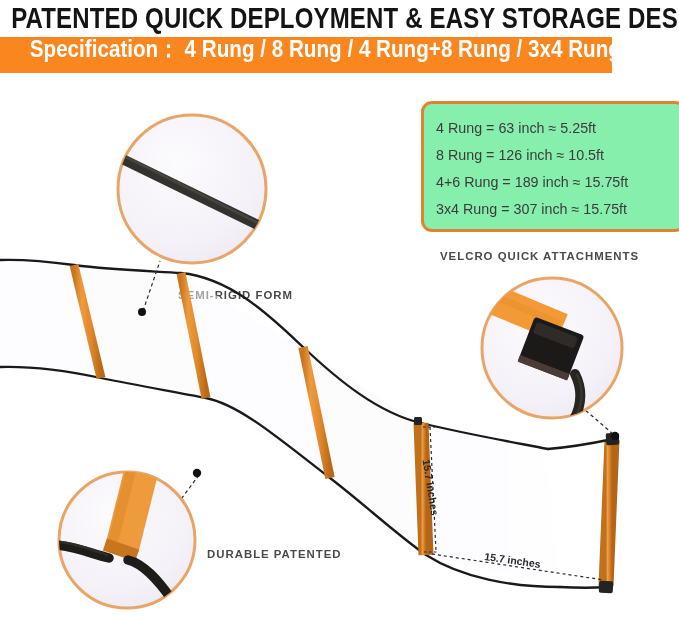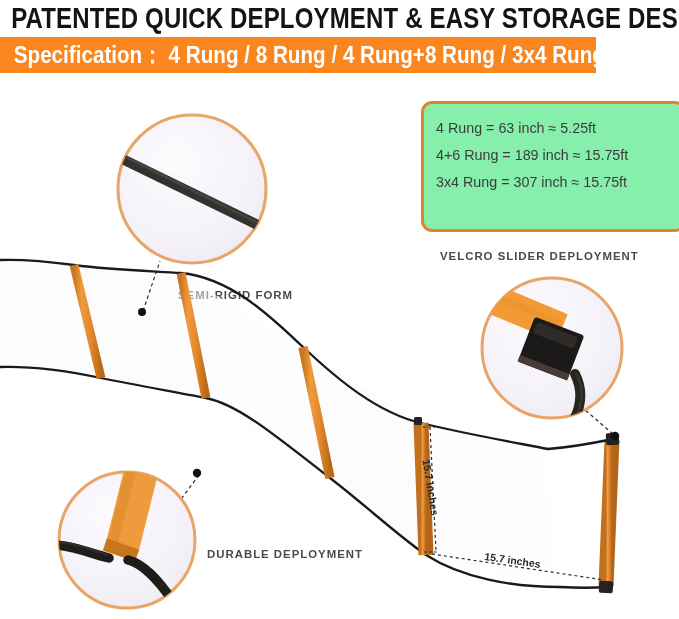--- a/index.html
+++ b/index.html
@@ -38,21 +38,21 @@
     width: 840px;
   }
 
   #spec-bar {
     position: absolute;
     left: 0; top: 37px;
     width: 596px;
     height: 36px;
     background: #F9861F;
     display: flex;
-    align-items: center;
+    padding-left: 16px;
   }
   #spec-bar-text {
     font-family: "Liberation Sans Narrow", "Liberation Sans", sans-serif;
     font-weight: bold;
     font-size: 24px;
     line-height: 24px;
     color: #ffffff;
     white-space: nowrap;
     transform: scaleX(0.86);
     transform-origin: left center;
@@ -109,27 +109,28 @@
 <div id="title-bar">
   <div id="page-title">PATENTED QUICK DEPLOYMENT &amp; EASY STORAGE DESIGN</div>
 </div>
 
 <div id="spec-bar">
   <div id="spec-bar-text">Specification：  4 Rung / 8 Rung / 4 Rung+8 Rung / 3x4 Rung</div>
 </div>
 
 <div id="spec-box">
   <div class="spec-line">4 Rung = 63 inch ≈ 5.25ft</div>
+  <div class="spec-line">8 Rung = 126 inch ≈ 10.5ft</div>
   <div class="spec-line">4+6 Rung = 189 inch ≈ 15.75ft</div>
   <div class="spec-line">3x4 Rung = 307 inch ≈ 15.75ft</div>
 </div>
 
-<div class="callout-label" id="label-velcro">VELCRO SLIDER DEPLOYMENT</div>
+<div class="callout-label" id="label-velcro">VELCRO QUICK ATTACHMENTS</div>
 <div class="callout-label" id="label-semirigid">SEMI-RIGID FORM</div>
-<div class="callout-label" id="label-durable">DURABLE DEPLOYMENT</div>
+<div class="callout-label" id="label-durable">DURABLE PATENTED</div>
 
 <div id="illustration">
 <svg width="679" height="541" viewBox="0 0 679 541" xmlns="http://www.w3.org/2000/svg">
   <defs>
     <linearGradient id="rungGrad" x1="0" y1="0" x2="1" y2="0">
       <stop offset="0%" stop-color="#C9761F"></stop>
       <stop offset="28%" stop-color="#EE9B3E"></stop>
       <stop offset="62%" stop-color="#E2892C"></stop>
       <stop offset="100%" stop-color="#B96A18"></stop>
     </linearGradient>

